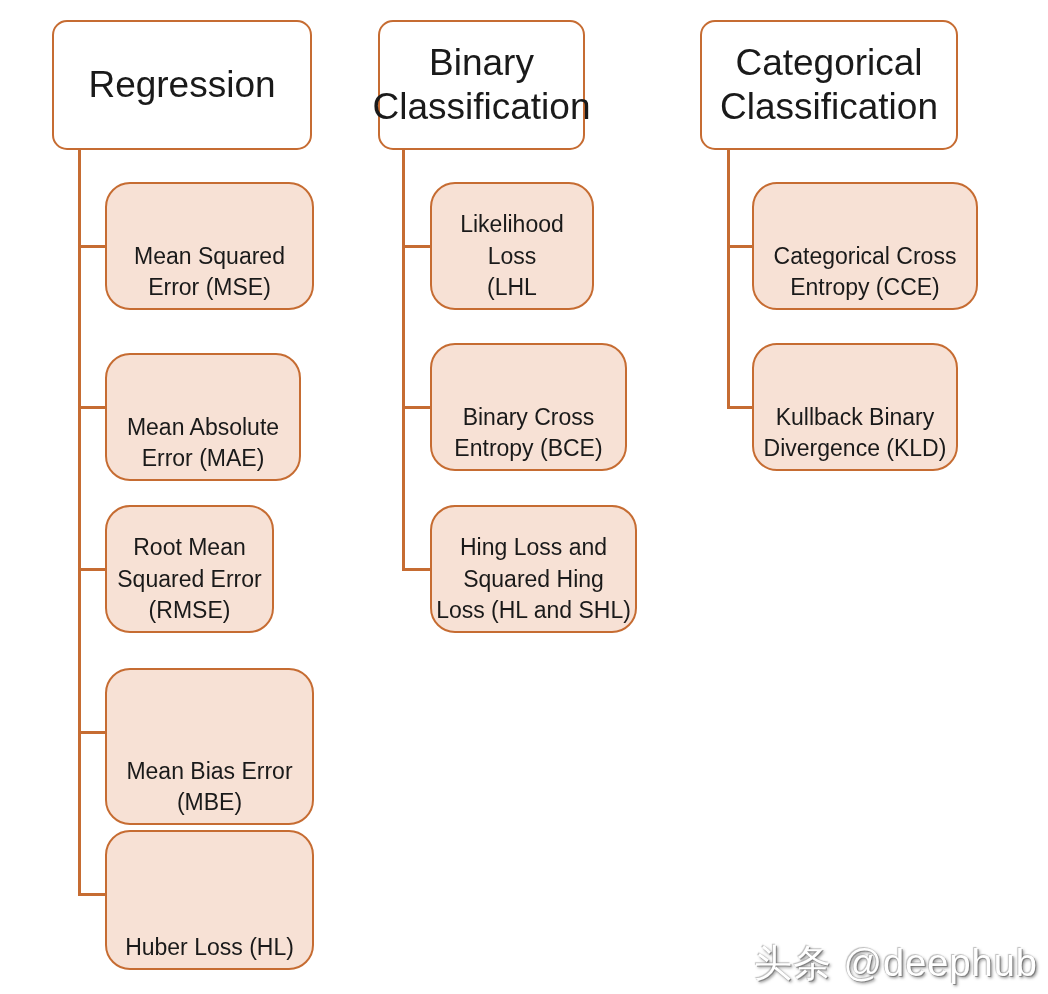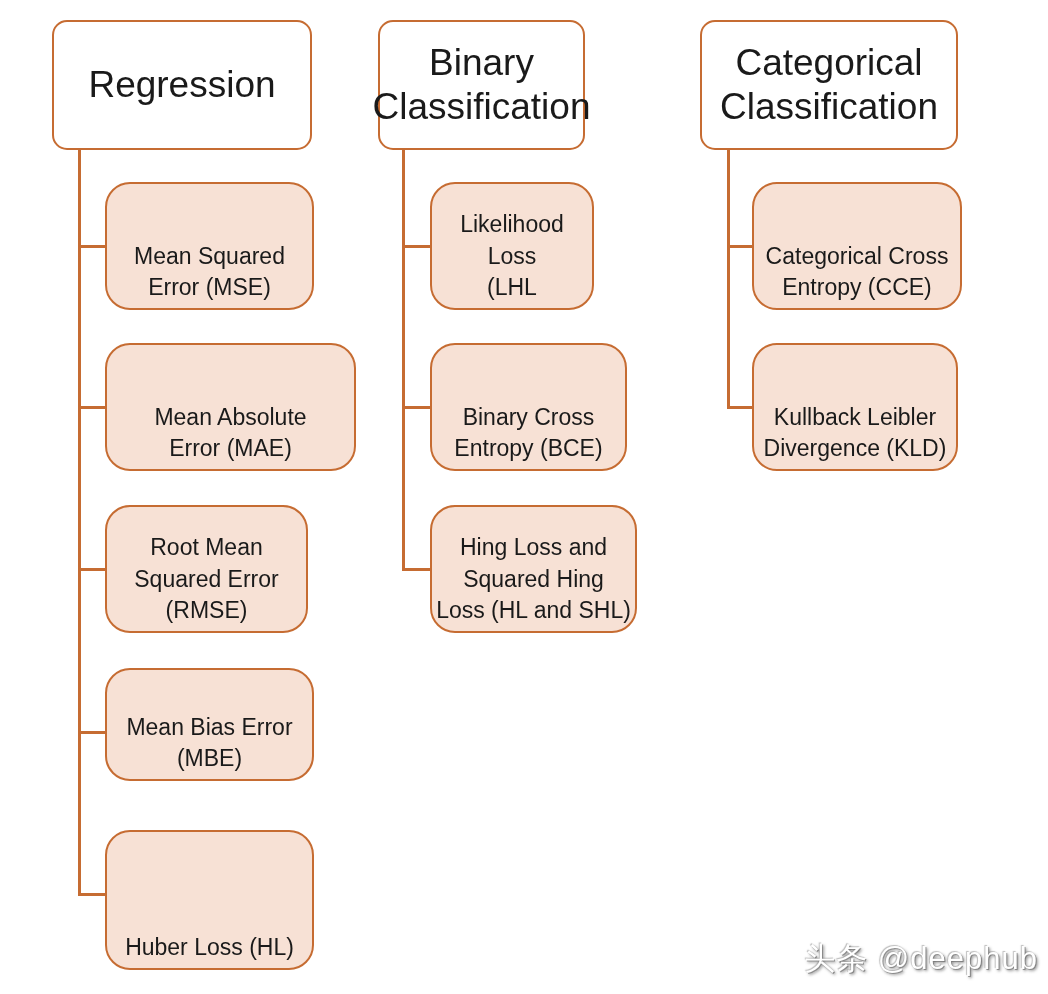--- a/index.html
+++ b/index.html
@@ -38,21 +38,21 @@
     font-size:23px;line-height:1.38;
     white-space:pre-line;
     box-sizing:border-box;
     padding:4px;
   }
   .cv{position:absolute;width:2.5px;background:var(--line);}
   .ch{position:absolute;height:2.5px;background:var(--line);}
   .watermark{
     position:absolute;
     top:938px;right:10px;
-    font-size:31px;
+    font-size:38px;
     font-weight:400;
     letter-spacing:1px;
     color:#ffffff;
     text-shadow:
       -1px -1px 1px rgba(110,110,110,0.45),
        1px  1px 0   rgba(90,90,90,0.55),
        2px  2px 3px rgba(55,55,55,0.55);
   }
 </style>
 </head>
@@ -69,30 +69,30 @@
     <div class="ch" style="left:78px;top:245px;width:27px"></div>
     <div class="ch" style="left:78px;top:406px;width:27px"></div>
     <div class="ch" style="left:78px;top:568px;width:27px"></div>
     <div class="ch" style="left:78px;top:731px;width:27px"></div>
     <div class="ch" style="left:78px;top:893px;width:27px"></div>
 
     <div class="node" style="left:105px;top:182px;width:209px;height:128px">
       <span>Mean Squared
 Error (MSE)</span>
     </div>
-    <div class="node" style="left:105px;top:343px;width:251px;height:128px">
+    <div class="node" style="left:105px;top:353px;width:196px;height:128px">
       <span>Mean Absolute
 Error (MAE)</span>
     </div>
-    <div class="node" style="left:105px;top:505px;width:203px;height:128px">
+    <div class="node" style="left:105px;top:505px;width:169px;height:128px">
       <span>Root Mean
 Squared Error
 (RMSE)</span>
     </div>
-    <div class="node" style="left:105px;top:668px;width:209px;height:113px">
+    <div class="node" style="left:105px;top:668px;width:209px;height:157px">
       <span>Mean Bias Error
 (MBE)</span>
     </div>
     <div class="node" style="left:105px;top:830px;width:209px;height:140px">
       <span>Huber Loss (HL)</span>
     </div>
   </section>
 
   <section>
     <div class="hdr" style="left:378px;top:20px;width:207px;height:130px">
@@ -123,25 +123,25 @@
   <section>
     <div class="hdr" style="left:700px;top:20px;width:258px;height:130px">
       <span>Categorical
 Classification</span>
     </div>
 
     <div class="cv" style="left:727px;top:150px;height:258px"></div>
     <div class="ch" style="left:727px;top:245px;width:25px"></div>
     <div class="ch" style="left:727px;top:406px;width:25px"></div>
 
-    <div class="node" style="left:752px;top:182px;width:210px;height:128px">
+    <div class="node" style="left:752px;top:182px;width:226px;height:128px">
       <span>Categorical Cross
 Entropy (CCE)</span>
     </div>
     <div class="node" style="left:752px;top:343px;width:206px;height:128px">
-      <span>Kullback Leibler
+      <span>Kullback Binary
 Divergence (KLD)</span>
     </div>
   </section>
 
   <div class="watermark">头条 @deephub</div>
 
 </div>
 
 </body></html>

